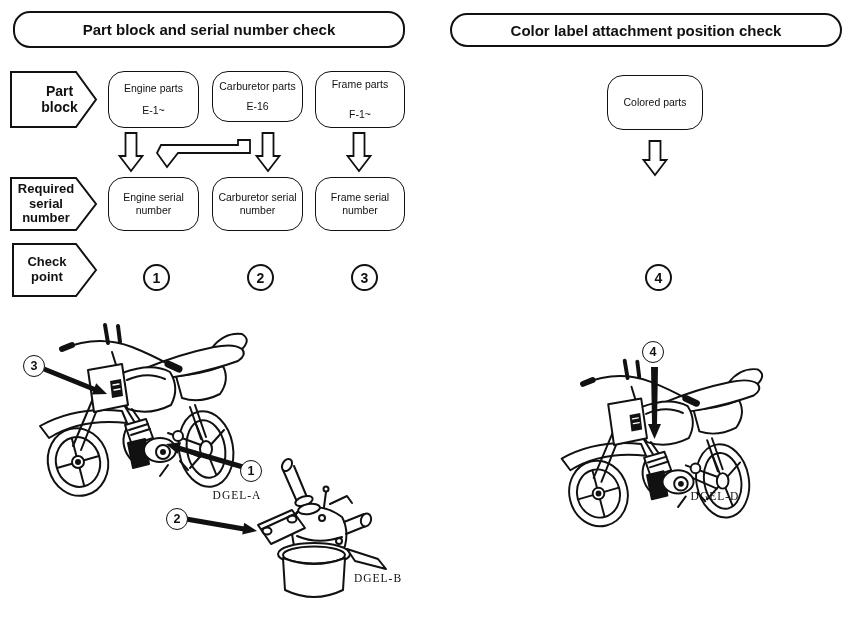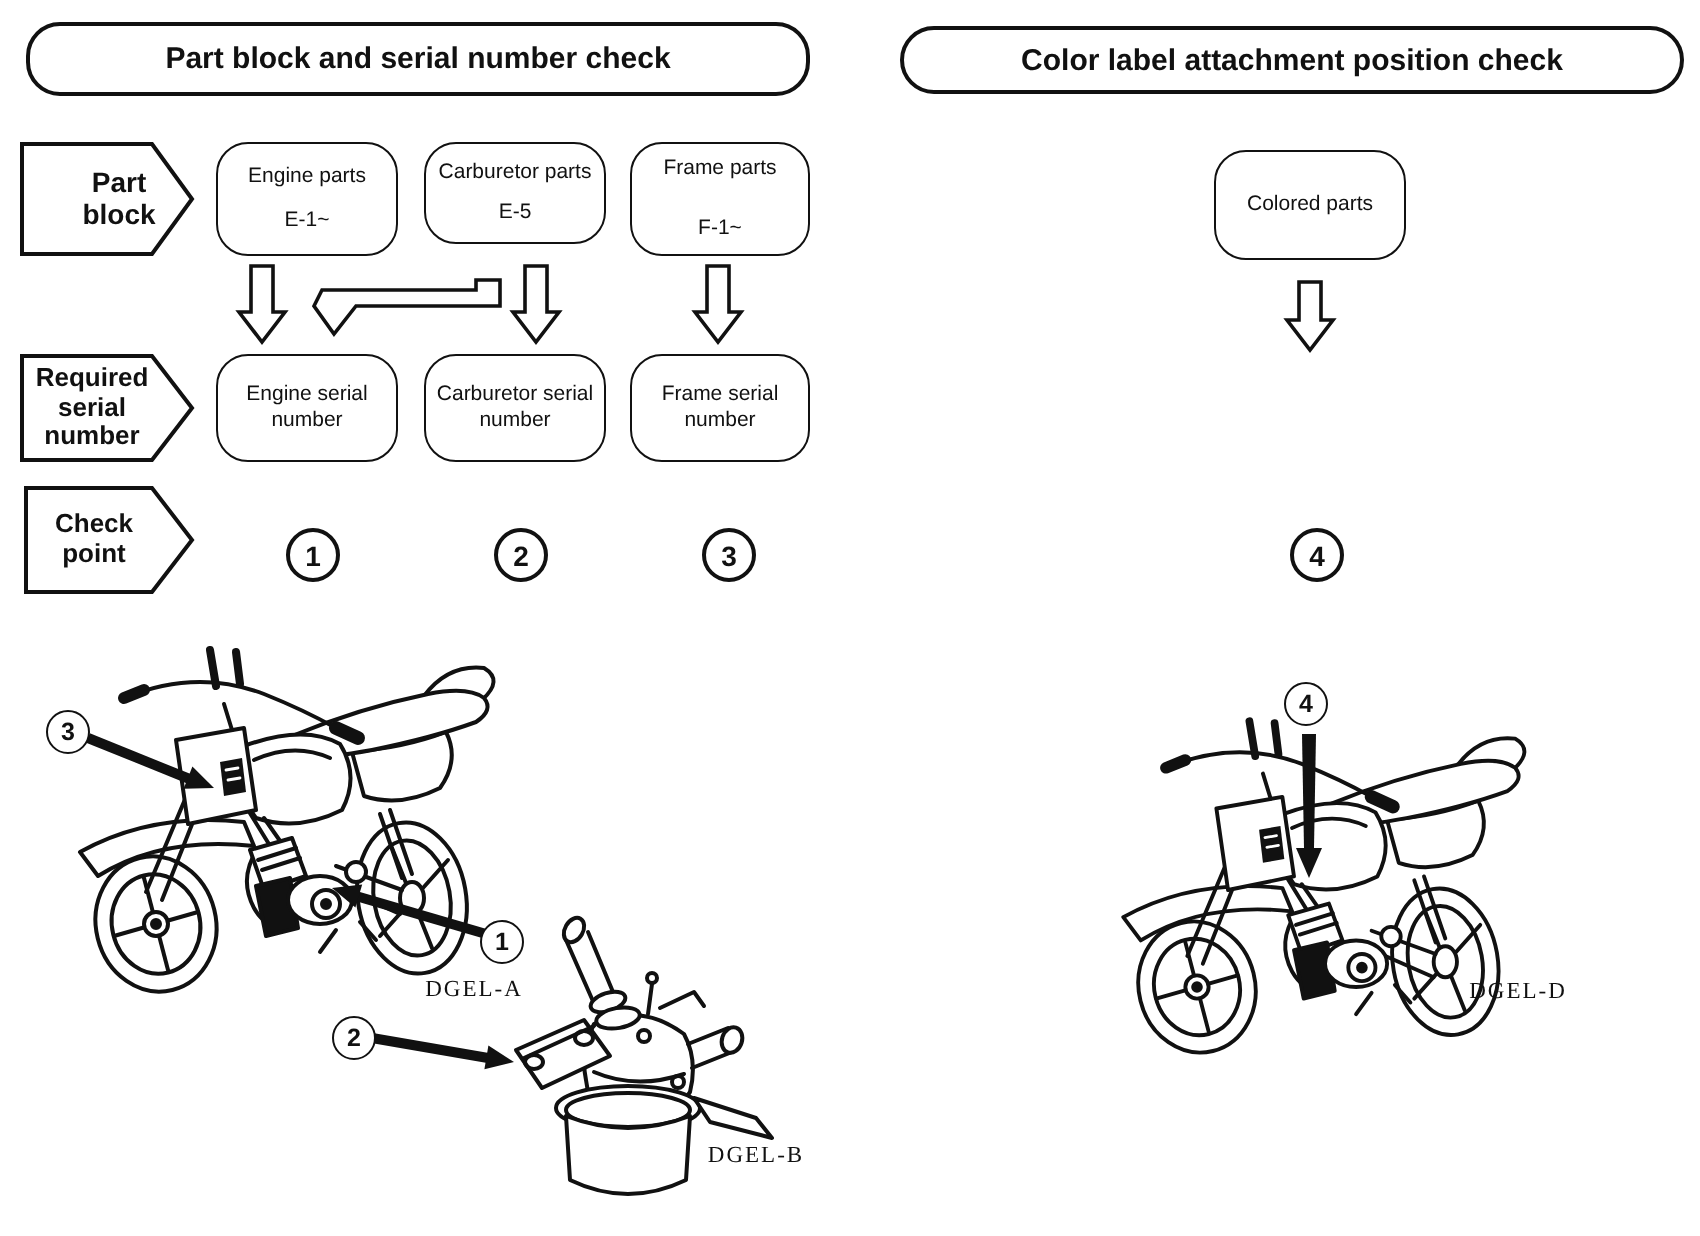--- a/index.html
+++ b/index.html
@@ -71,21 +71,21 @@
     <div class="pent-label">Check
 point</div>
   </div>
 
   <div class="abs rbox spread" style="left:108px;top:71px;width:91px;height:57px;">
     <span>Engine parts</span>
     <span>E-1~</span>
   </div>
   <div class="abs rbox spread" style="left:212px;top:71px;width:91px;height:51px;">
     <span>Carburetor parts</span>
-    <span>E-5</span>
+    <span>E-16</span>
   </div>
   <div class="abs rbox spread" style="left:315px;top:71px;width:90px;height:57px;gap:11px;">
     <span>Frame parts</span>
     <span>F-1~</span>
   </div>
 
   <div class="abs rbox" style="left:108px;top:177px;width:91px;height:54px;justify-content:center;">
     <span class="prewrap">Engine serial
 number</span>
   </div>
@@ -239,15 +239,15 @@
     </g>
   </svg>
 
   <div class="abs cnum illus" style="left:23px;top:355px;">3</div>
   <div class="abs cnum illus" style="left:240px;top:460px;">1</div>
   <div class="abs cnum illus" style="left:166px;top:508px;">2</div>
   <div class="abs cnum illus" style="left:642px;top:341px;">4</div>
 
   <div class="abs caption" style="left:205px;top:489px;">DGEL-A</div>
   <div class="abs caption" style="left:346px;top:572px;">DGEL-B</div>
-  <div class="abs caption" style="left:683px;top:490px;margin-left:44px;">DGEL-D</div>
+  <div class="abs caption" style="left:683px;top:490px;">DGEL-D</div>
 
 </div>
 
 </body></html>

